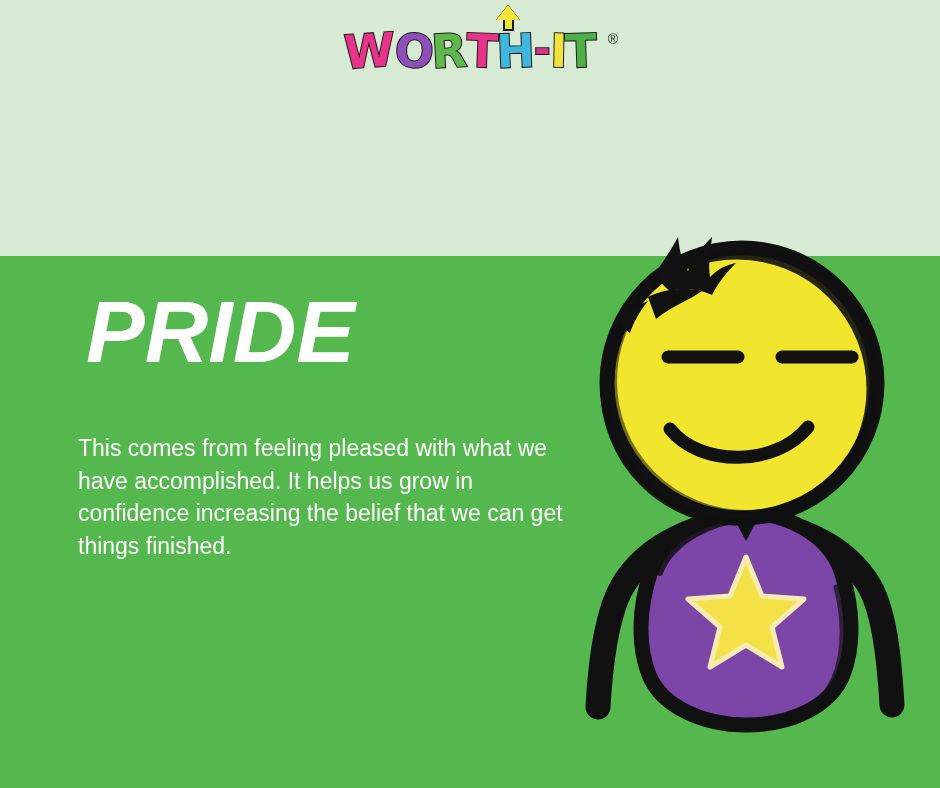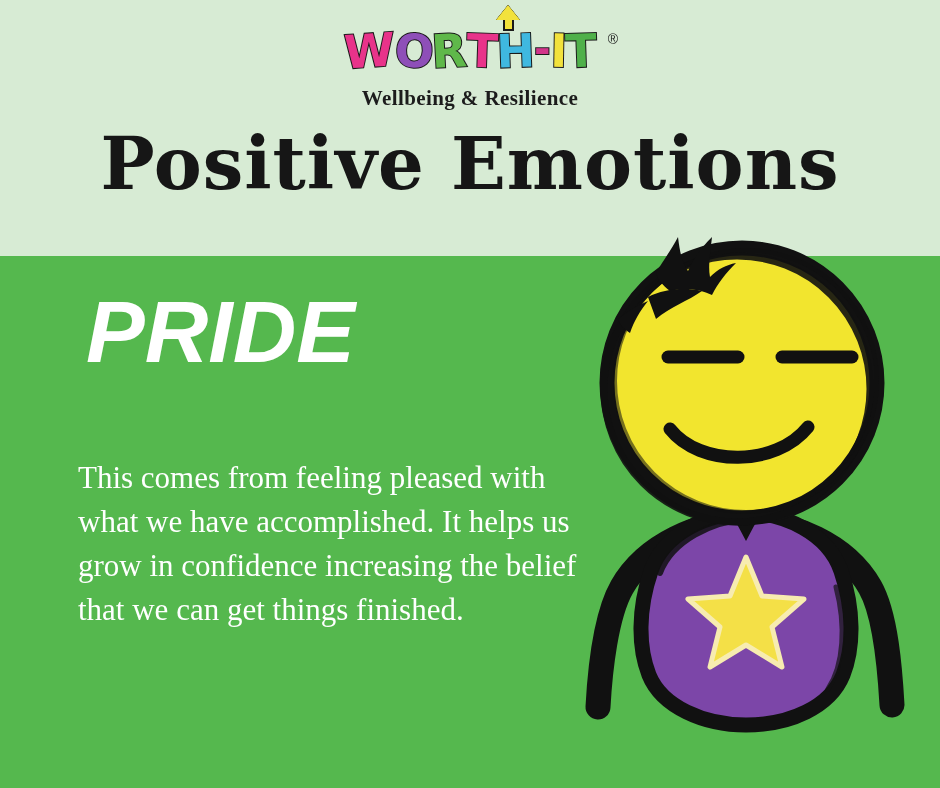--- a/index.html
+++ b/index.html
@@ -126,24 +126,24 @@
     font-size: 88px;
     line-height: 1;
     color: #ffffff;
     letter-spacing: 0px;
     font-style: italic;
   }
   
   .description {
     position: absolute;
     left: 78px;
-    top: 456px;
+    top: 432px;
     width: 500px;
-    font-family: Liberation Serif, serif;
-    font-size: 31px;
+    font-family: Liberation Sans, sans-serif;
+    font-size: 23px;
     line-height: 1.42;
     color: #ffffff;
   }
   
   .character {
     position: absolute;
     left: 560px;
     top: 215px;
     width: 380px;
     height: 530px;
@@ -160,24 +160,22 @@
 
   <div class="logo-block">
     <div class="logo-wordmark">
       <span class="ltr l-w">W</span><span class="ltr l-o">O</span><span class="ltr l-r">R</span><span class="ltr l-t1">T</span><span class="ltr l-h">H</span><span class="ltr l-d">-</span><span class="ltr l-i">I</span><span class="ltr l-t2">T</span>
       <span class="logo-arrow">
         <span class="shaft"></span>
           <span class="head"></span>
       </span>
       <span class="logo-reg">®</span>
     </div>
-    <div class="logo-tagline">Wellbeing &amp; Resilience</div>
   </div>
 
-  <div class="headline">Positive Emotions</div>
 
   <div class="emotion-name">PRIDE</div>
 
   <div class="description">This comes from feeling pleased with what we have accomplished. It helps us grow in confidence increasing the belief that we can get things finished.</div>
 
   <div class="character">
     <svg width="380" height="530" viewBox="0 0 380 530" xmlns="http://www.w3.org/2000/svg">
 
       <g>
         <rect x="172" y="272" width="26" height="50" fill="#f2e52e"></rect>

